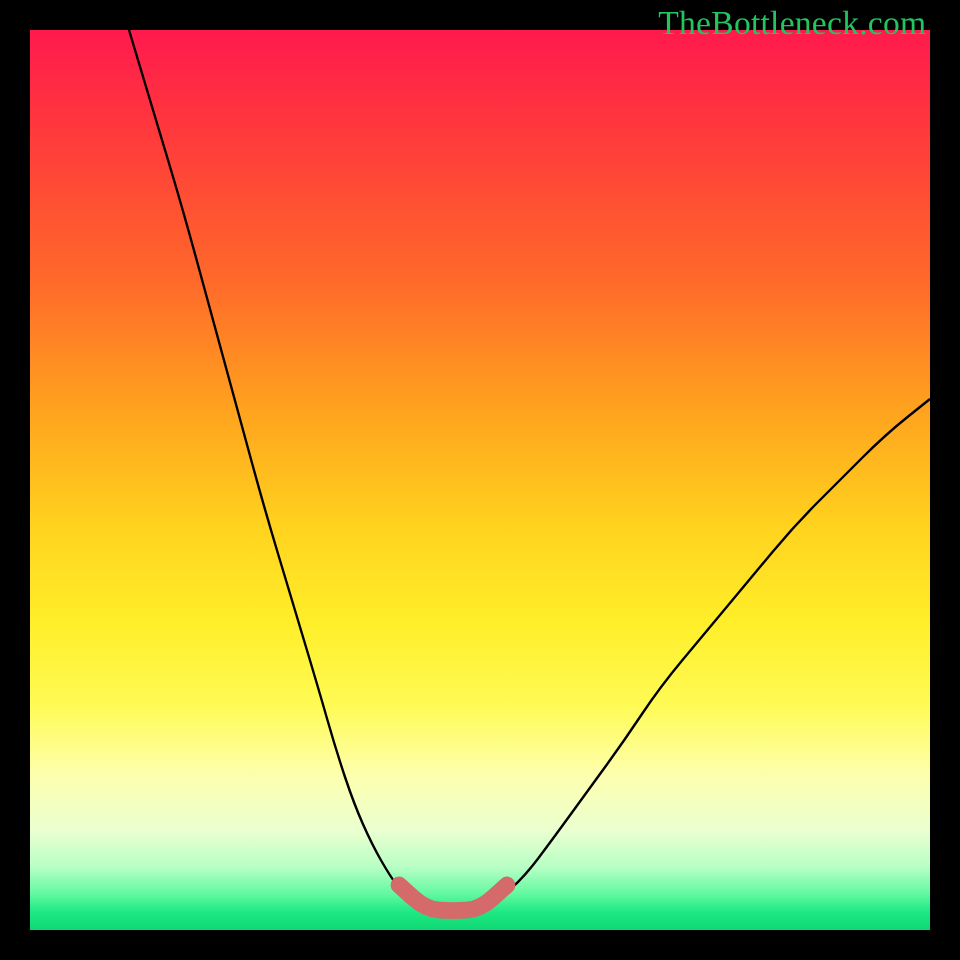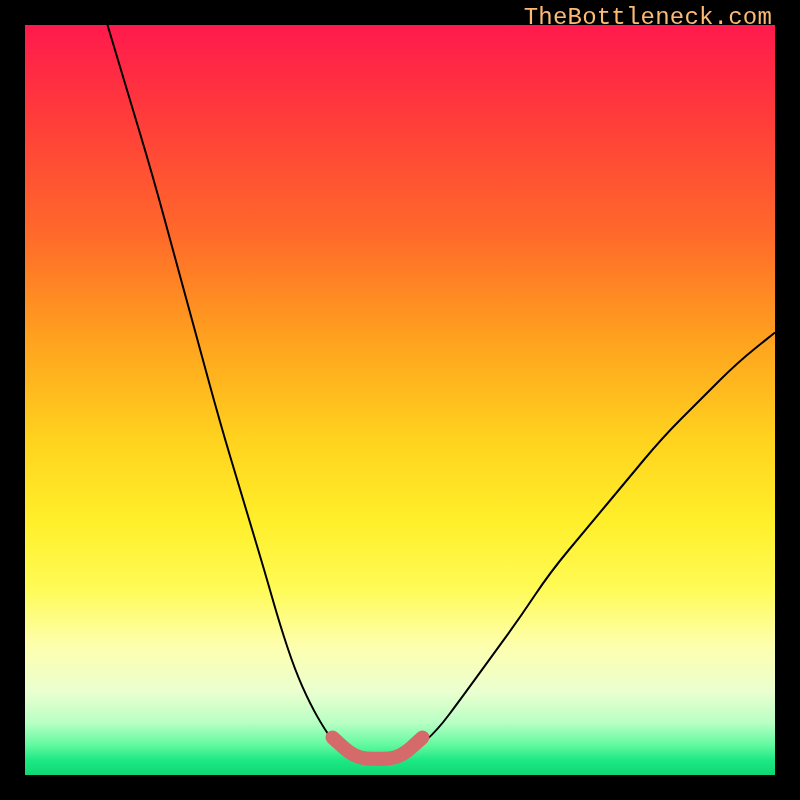--- a/index.html
+++ b/index.html
@@ -38,23 +38,23 @@
       #b8ffc4 93%,
       #62f9a0 96%,
       #1ee884 98%,
       #0fd873 100%
     );
   }
   .watermark {
     position: absolute;
     top: 4px;
     right: 28px;
-    font-family: Liberation Mono, monospace;
-    font-size: 24px;
-    color: #fdba74;
+    font-family: Liberation Serif, serif;
+    font-size: 28px;
+    color: #22c55e;
     letter-spacing: 0.2px;
   }
   svg.curves {
     position: absolute;
     left: 0;
     top: 0;
     width: 750px;
     height: 750px;
     overflow: visible;
   }

